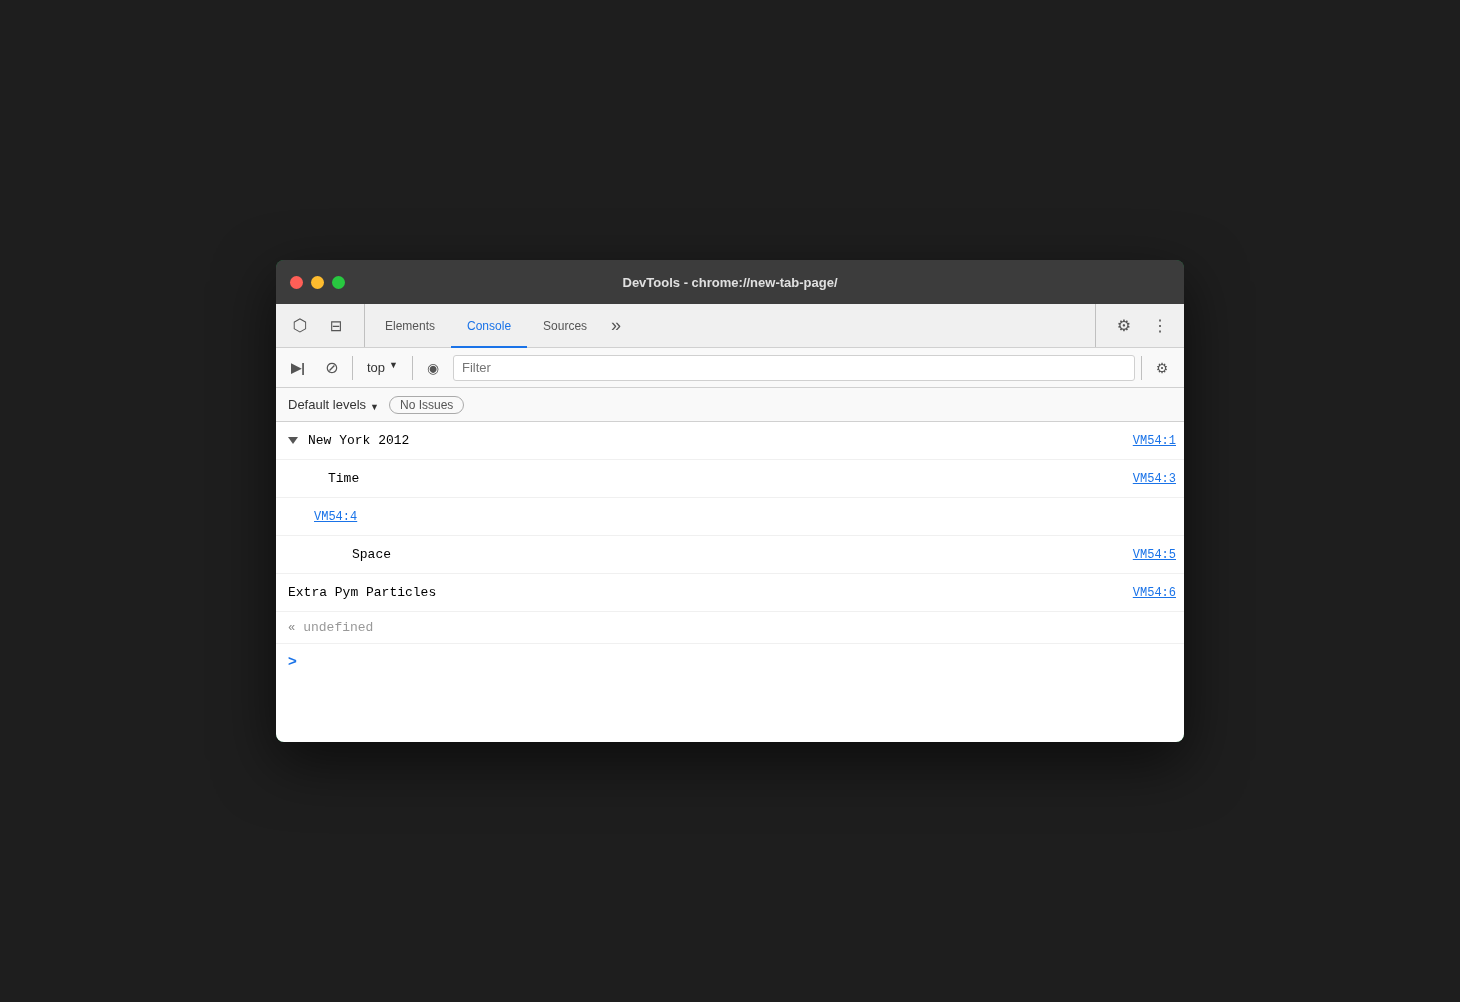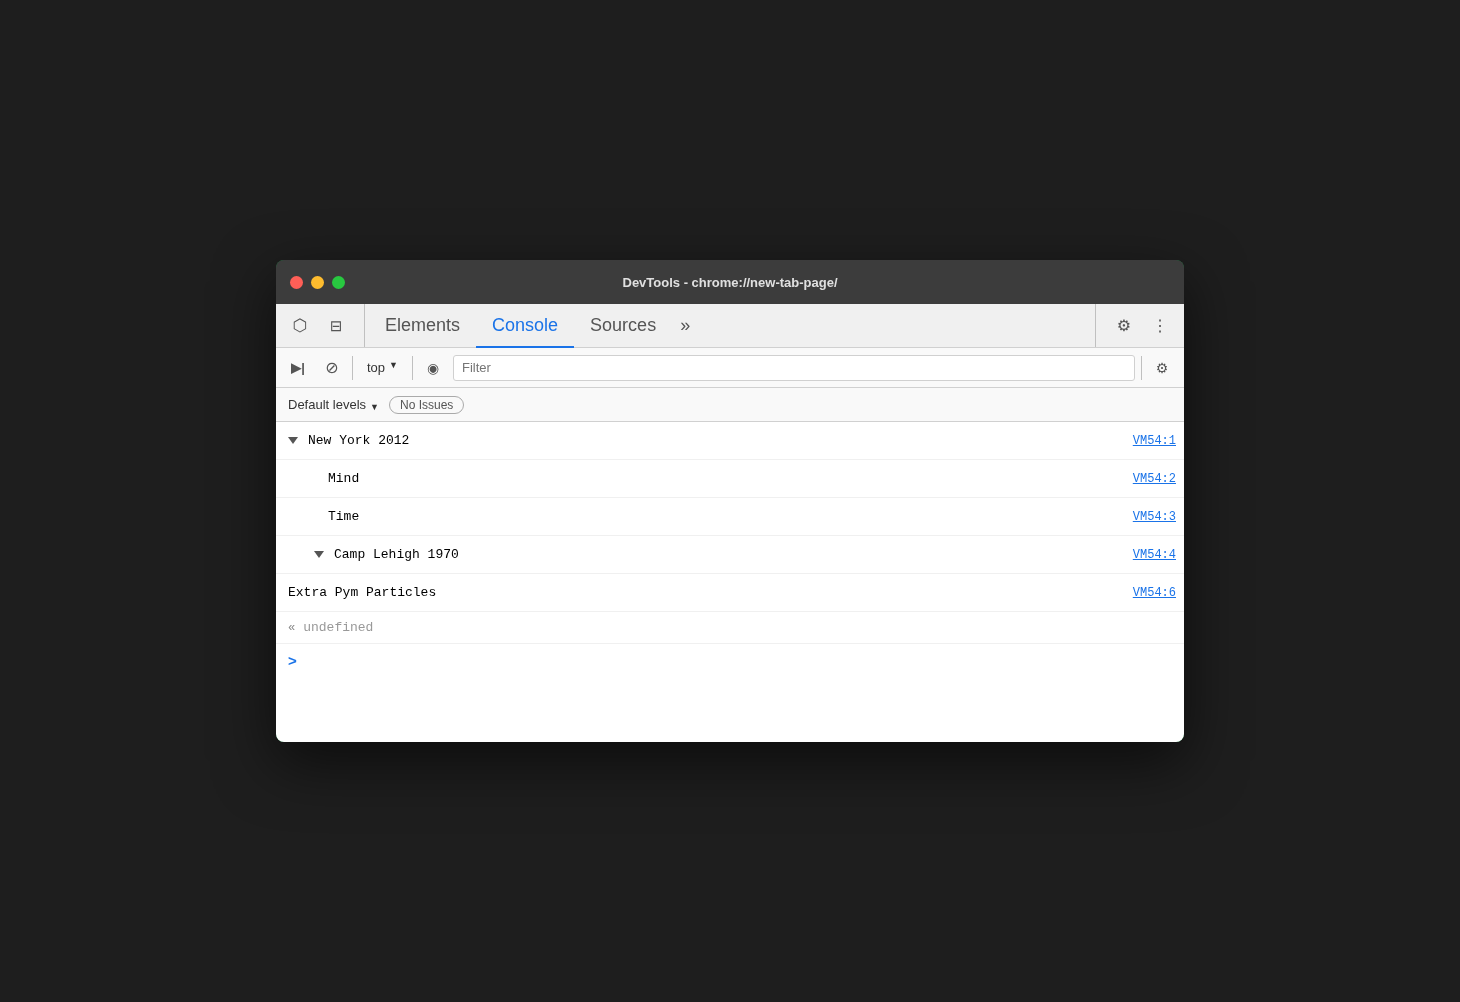--- a/index.html
+++ b/index.html
@@ -90,21 +90,21 @@
     .dt-tabs {
       display: flex;
       align-items: stretch;
       flex: 1;
     }
 
     .dt-tab {
       padding: 0 16px;
       display: flex;
       align-items: center;
-      font-size: 18px;
+      font-size: 12px;
       color: #555;
       cursor: pointer;
       border-bottom: 2px solid transparent;
       white-space: nowrap;
       position: relative;
       top: 1px;
     }
     .dt-tab.active {
       color: #1a73e8;
       border-bottom: 2px solid #1a73e8;
@@ -369,42 +369,38 @@
   <div class="console-content">
 
     <div class="console-row row-indent-0">
       <div class="console-row-content">
         <span class="triangle-down"></span>
         <span class="row-bold">New York 2012</span>
       </div>
       <a class="console-row-link">VM54:1</a>
     </div>
 
-    <div class="console-row" style="padding-left: 52px;">
-      <div class="console-row-content">
-        <span>Mind</span>
-      </div>
-      <a class="console-row-link">VM54:2</a>
-    </div>
 
     <div class="console-row" style="padding-left: 52px; gap: 14px;">
       <div class="console-row-content">
         <span>Time</span>
       </div>
       <a class="console-row-link">VM54:3</a>
     </div>
 
     <div class="console-row" style="padding-left: 38px;">
+      <a class="console-row-link">VM54:4</a>
+    </div>
+
+    <div class="console-row" style="padding-left: 76px;">
       <div class="console-row-content">
-        <span class="triangle-down"></span>
-        <span class="row-bold">Camp Lehigh 1970</span>
-      </div>
-      <a class="console-row-link">VM54:4</a>
-    </div>
-
+        <span>Space</span>
+      </div>
+      <a class="console-row-link">VM54:5</a>
+    </div>
 
     <div class="console-row" style="">
       <div class="console-row-content">
         <span>Extra Pym Particles</span>
       </div>
       <a class="console-row-link">VM54:6</a>
     </div>
 
     <div class="console-undefined">
       <span style="color:#888; font-size:12px;">«</span>

